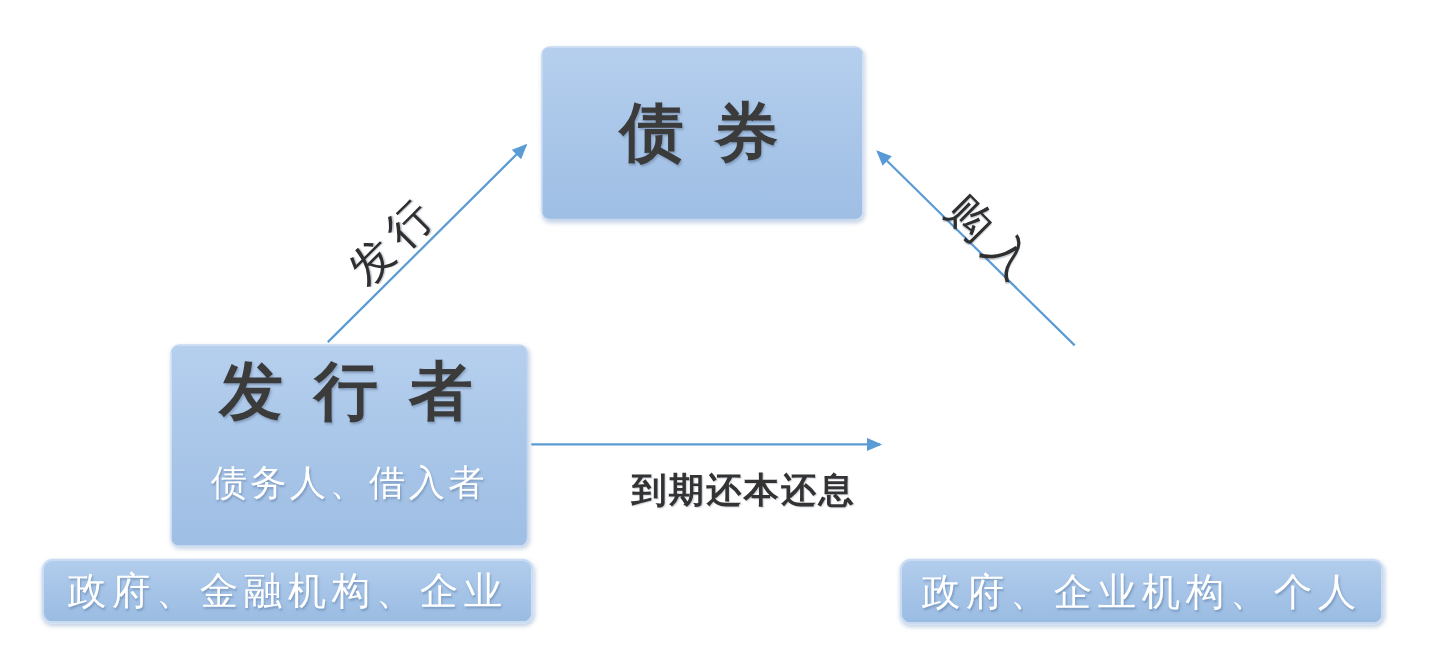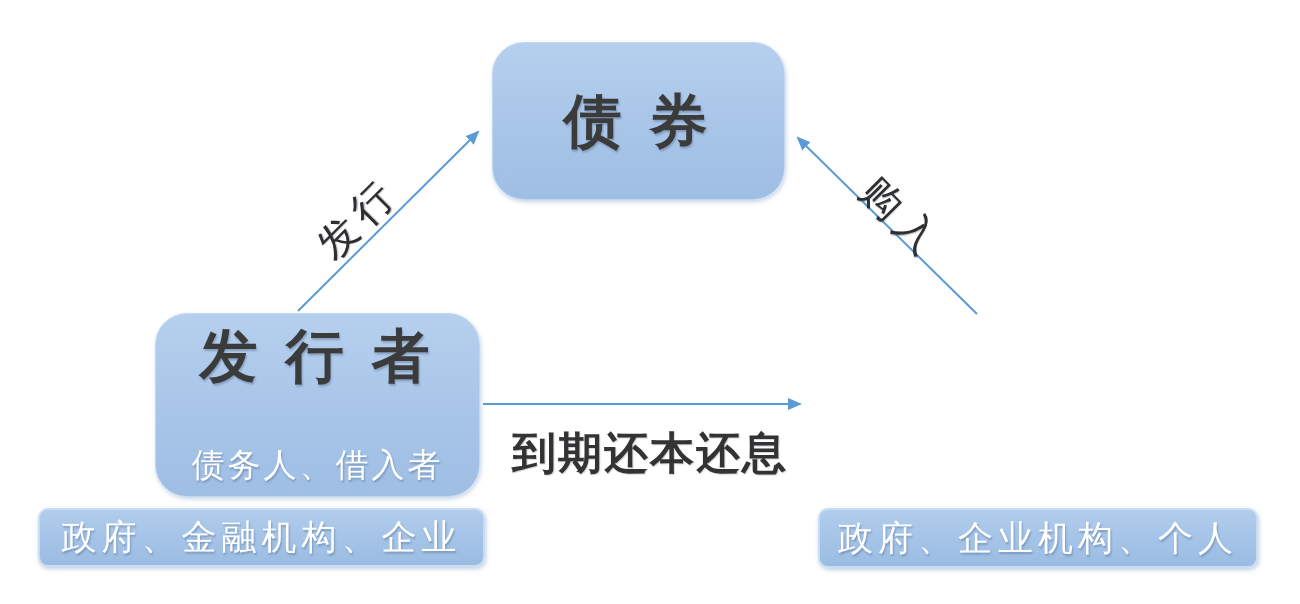--- a/index.html
+++ b/index.html
@@ -19,40 +19,40 @@
     position: absolute;
     left: 0; top: 0;
     width: 1300px;
     height: 604px;
     pointer-events: none;
   }
   .node {
     position: absolute;
     background: linear-gradient(180deg, #b6cfee 0%, #aac7e9 45%, #9fbee4 100%);
     border: 1px solid #c3d7f1;
-    border-radius: 32px;
+    border-radius: 8px;
     box-shadow: 1px 2px 4px rgba(130, 160, 200, 0.45);
     box-sizing: border-box;
     text-align: center;
   }
   .node-bond {
     left: 492px; top: 42px;
     width: 293px; height: 158px;
     display: flex;
     align-items: center;
     justify-content: center;
   }
   .node-issuer {
     left: 155px; top: 313px;
     width: 325px; height: 184px;
     display: flex;
     flex-direction: column;
     align-items: center;
     justify-content: space-between;
-    padding: 10px 0 8px 0;
+    padding: 10px 0 34px 0;
   }
   .node-investor {
     left: 812px; top: 315px;
     width: 328px; height: 180px;
     display: flex;
     flex-direction: column;
     align-items: center;
     justify-content: space-between;
     padding: 8px 0 18px 0;
   }
@@ -115,23 +115,23 @@
   }
   .label-purchase {
     left: 843px; top: 191px;
     width: 120px; height: 52px;
     font-size: 40px;
     letter-spacing: 8px;
     transform: rotate(45deg);
     text-shadow: 1px 1px 1px rgba(60, 80, 110, 0.3);
   }
   .label-repay {
-    left: 490px; top: 424px;
+    left: 516px; top: 424px;
     width: 320px;
-    font-size: 44px;
+    font-size: 32px;
     font-weight: bold;
     color: #333333;
     letter-spacing: 2px;
     text-shadow: 1px 1px 1px rgba(60, 80, 110, 0.25);
   }
 </style>
 </head>
 <body>
 
 <div class="canvas">

